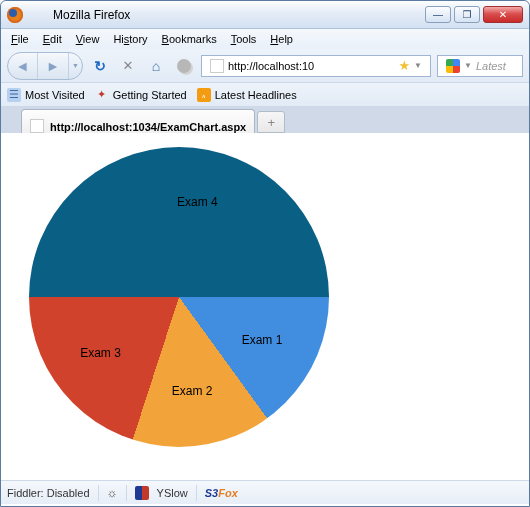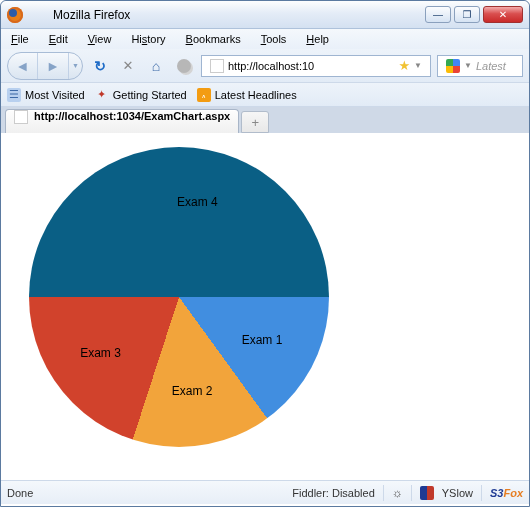--- a/index.html
+++ b/index.html
@@ -57,21 +57,21 @@
     color: #fff;
     border-color: #a03030;
     width: 40px;
   }
   
   .menubar {
     height: 20px;
     display: flex;
     align-items: center;
     padding: 0 4px;
-    gap: 8px;
+    gap: 2px;
     background: linear-gradient(#f4f8fc, #e9f0f9);
   }
   .menuitem {
     padding: 1px 6px;
     color: #000;
     cursor: default;
   }
   .menuitem .ul { text-decoration: underline; }
   
   .toolbar {
@@ -156,26 +156,27 @@
     gap: 2px;
   }
   .tab {
     height: 24px;
     min-width: 220px;
     background: linear-gradient(#fdfdfd, #f0f0f0);
     border: 1px solid #a8b5c7;
     border-bottom: none;
     border-radius: 4px 4px 0 0;
     display: flex;
-    align-items: flex-start;
+    align-items: flex-end;
     padding: 0 8px;
     gap: 6px;
     font-weight: bold;
     color: #000;
     box-shadow: inset 0 1px 0 #fff;
+    margin-left: 16px;
   }
   .newtab {
     width: 28px; height: 22px;
     background: linear-gradient(#f6f6f6, #e8e8e8);
     border: 1px solid #b1bccb;
     border-radius: 3px 3px 0 0;
     display: flex; align-items: center; justify-content: center;
     color: #888; font-size: 13px;
   }
   
@@ -301,21 +302,20 @@
     <div id="labels">
         <div class="slice-label" style="left: 212.646px; top: 186.129px; text-align: right;">Exam 1</div>
         <div class="slice-label" style="left: 142.861px; top: 236.83px;">Exam 2</div>
         <div class="slice-label" style="left: 51.1434px; top: 198.84px;">Exam 3</div>
         <div class="slice-label" style="left: 128px; top: 48px; margin-left: 20px;">Exam 4</div>
       </div>
   </div>
 </div>
 
 <div class="statusbar">
-  <div class="sb-left">Done</div>
   <span>Fiddler: Disabled</span>
   <div class="sb-sep"></div>
   <span class="bug-icon">☼</span>
   <div class="sb-sep"></div>
   <div class="yslow-icon"></div>
   <span>YSlow</span>
   <div class="sb-sep"></div>
   <span class="s3fox">
     <span>S3</span><span class="o">Fox</span>
   </span>

